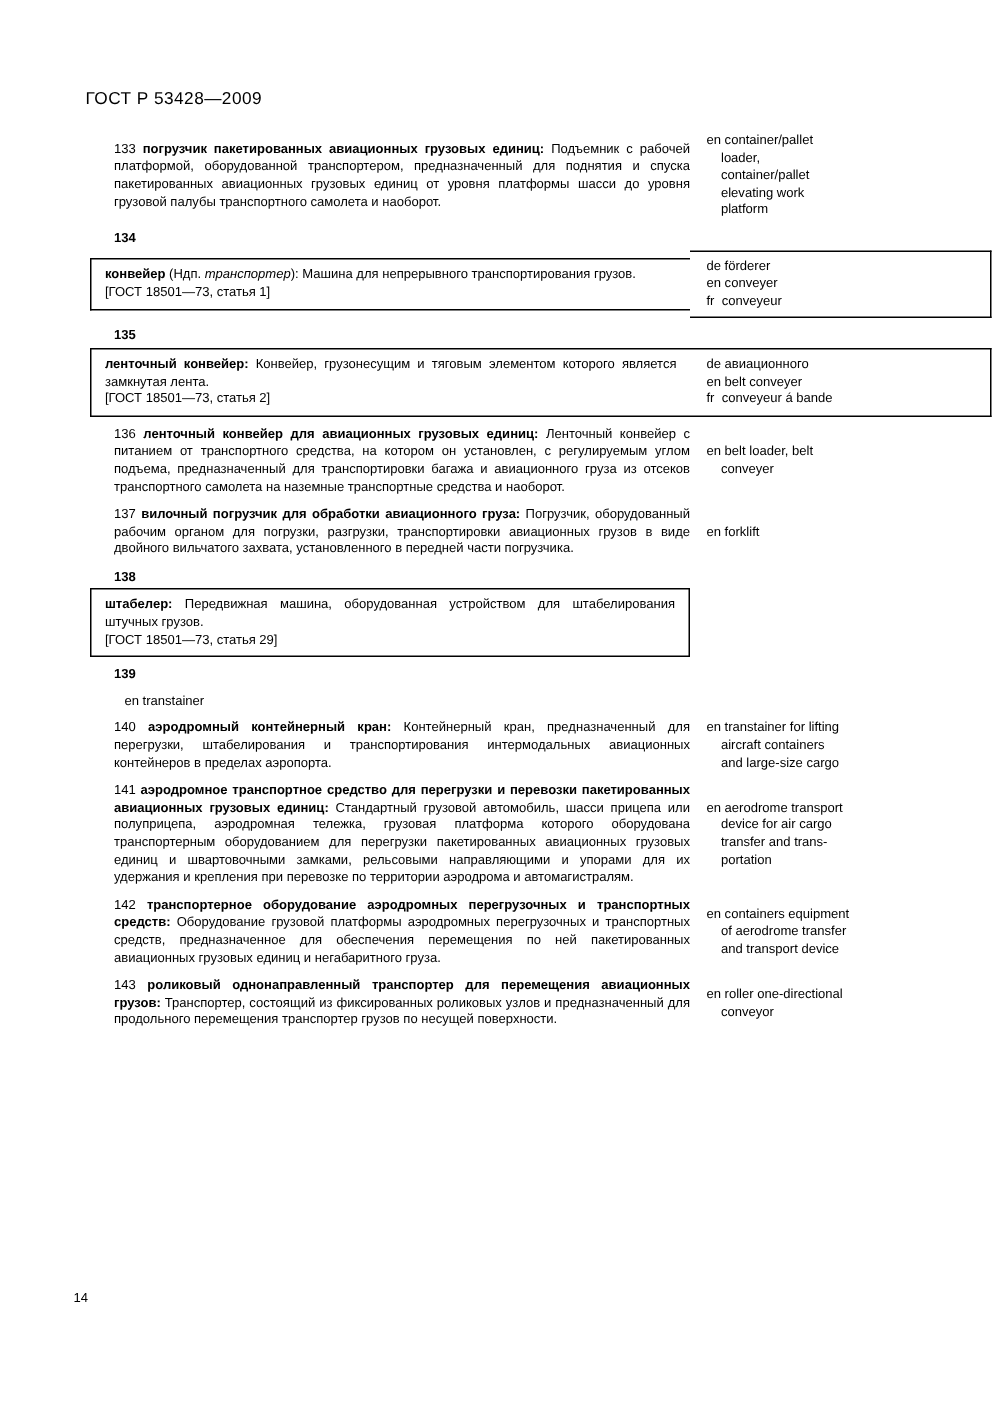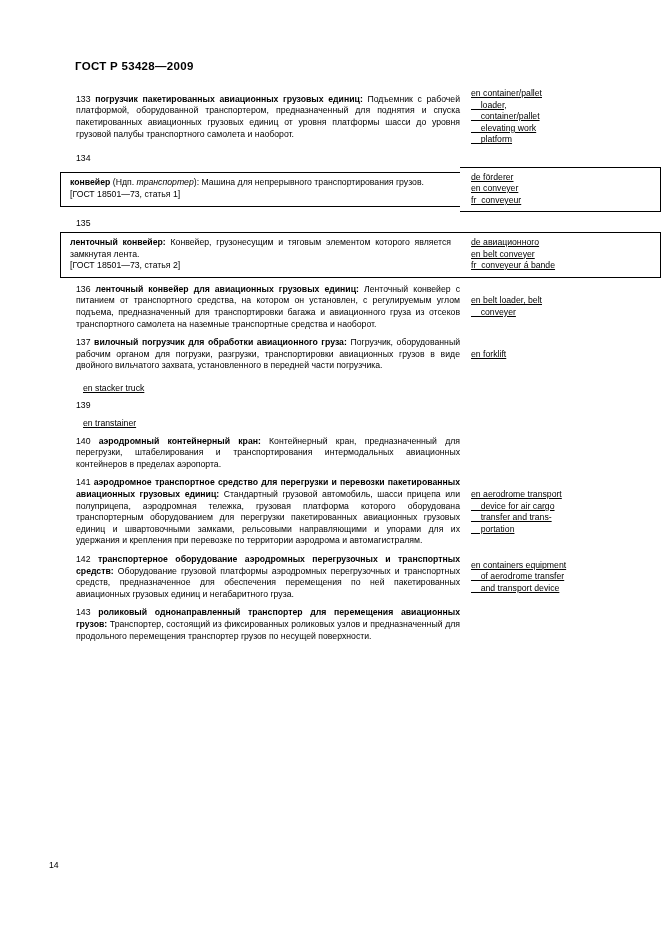--- a/index.html
+++ b/index.html
@@ -20,23 +20,23 @@
     position: relative;
     width: 661px;
     height: 936px;
     box-sizing: border-box;
   }
 
   
   .page-header {
     position: absolute;
     top: 60px;
-    left: 75px;
+    left: 57px;
     font-size: 11.5px;
-    font-weight: bold;
+    font-weight: normal;
     letter-spacing: 0.3px;
   }
 
   
   .content {
     position: absolute;
     top: 88px;
     left: 60px;
     width: 601px;
   }
@@ -64,35 +64,35 @@
     -webkit-hyphens: none;
     hyphens: none;
   }
 
   .tr {
     width: 200px;
     box-sizing: border-box;
     padding-left: 11px;
     font-size: 8.7px;
     line-height: 11.6px;
-    text-decoration: underline;
   }
 
   .tr-line {
     display: block;
     white-space: pre;
   }
 
   
   .entry-number {
     font-size: 8.7px;
     line-height: 11.6px;
     padding-left: 16px;
     margin-bottom: 2px;
     display: block;
+    font-weight: bold;
   }
 
   
   .boxed .ru {
     border: 1px solid #000000;
     padding: 4px 9px 5px 9px;
   }
   .boxed.wide .tr {
     border: 1px solid #000000;
     border-left: none;
@@ -183,37 +183,41 @@
       </div>
       <div class="entry plain">
         <div class="entry-row">
           <div class="ru"><span>137 </span><span class="term">вилочный погрузчик для обработки авиационного груза:</span><span> Погрузчик, оборудованный рабочим органом для погрузки, разгрузки, транспортировки авиационных грузов в виде двойного вильчатого захвата, установленного в передней части погрузчика.</span></div>
           <div class="tr">
             <span class="tr-line">en forklift</span>
           </div>
         </div>
       </div>
       <div class="entry boxed narrow">
-        <div class="entry-row">
-          <div class="tr">
-            <span class="tr-line">en stacker truck</span>
-          </div>
+        <span class="entry-number">138</span>
+        <div class="entry-row">
+          <div class="ru"><span class="term">штабелер:</span><span> Передвижная машина, оборудованная устройством для штабелирования штучных грузов.</span><br><span>[ГОСТ 18501—73, статья 29]</span></div>
         </div>
       </div>
       <div class="entry boxed narrow">
         <span class="entry-number">139</span>
         <div class="entry-row">
           <div class="tr">
             <span class="tr-line">en transtainer</span>
           </div>
         </div>
       </div>
       <div class="entry plain">
         <div class="entry-row">
           <div class="ru"><span>140 </span><span class="term">аэродромный контейнерный кран:</span><span> Контейнерный кран, предназначенный для перегрузки, штабелирования и транспортирования интермодальных авиационных контейнеров в пределах аэропорта.</span></div>
+          <div class="tr">
+            <span class="tr-line">en transtainer for lifting</span>
+            <span class="tr-line">    aircraft containers</span>
+            <span class="tr-line">    and large-size cargo</span>
+          </div>
         </div>
       </div>
       <div class="entry plain">
         <div class="entry-row">
           <div class="ru"><span>141 </span><span class="term">аэродромное транспортное средство для перегрузки и перевозки пакетированных авиационных грузовых единиц:</span><span> Стандартный грузовой автомобиль, шасси прицепа или полуприцепа, аэродромная тележка, грузовая платформа которого оборудована транспортерным оборудованием для перегрузки пакетированных авиационных грузовых единиц и швартовочными замками, рельсовыми направляющими и упорами для их удержания и крепления при перевозке по территории аэродрома и автомагистралям.</span></div>
           <div class="tr">
             <span class="tr-line">en aerodrome transport</span>
             <span class="tr-line">    device for air cargo</span>
             <span class="tr-line">    transfer and trans-</span>
             <span class="tr-line">    portation</span>
@@ -226,19 +230,23 @@
           <div class="tr">
             <span class="tr-line">en containers equipment</span>
             <span class="tr-line">    of aerodrome transfer</span>
             <span class="tr-line">    and transport device</span>
           </div>
         </div>
       </div>
       <div class="entry plain">
         <div class="entry-row">
           <div class="ru"><span>143 </span><span class="term">роликовый однонаправленный транспортер для перемещения авиационных грузов:</span><span> Транспортер, состоящий из фиксированных роликовых узлов и предназначенный для продольного перемещения транспортер грузов по несущей поверхности.</span></div>
+          <div class="tr">
+            <span class="tr-line">en roller one-directional</span>
+            <span class="tr-line">    conveyor</span>
+          </div>
         </div>
       </div>
     </div>
 
   <div class="folio">14</div>
 
 </div>
 
 </body></html>

